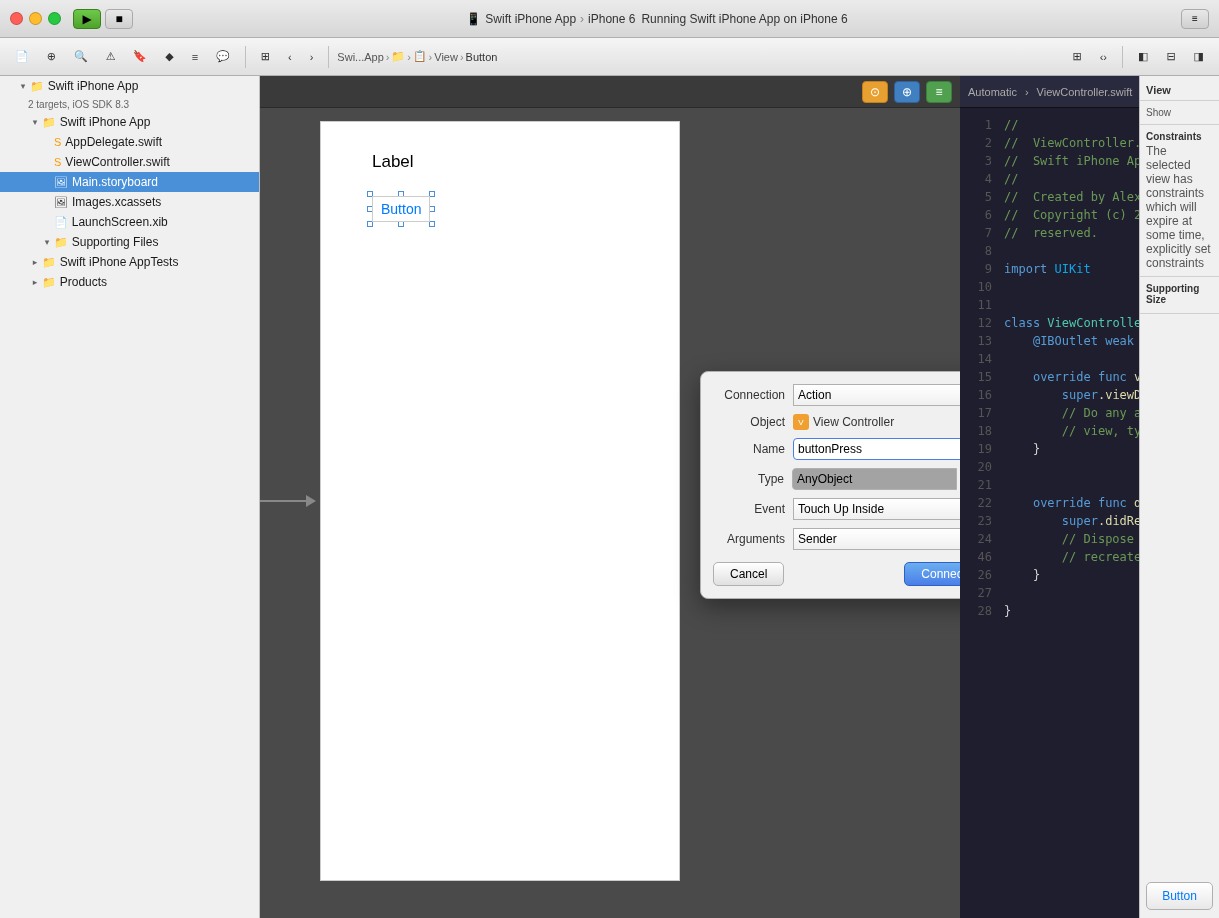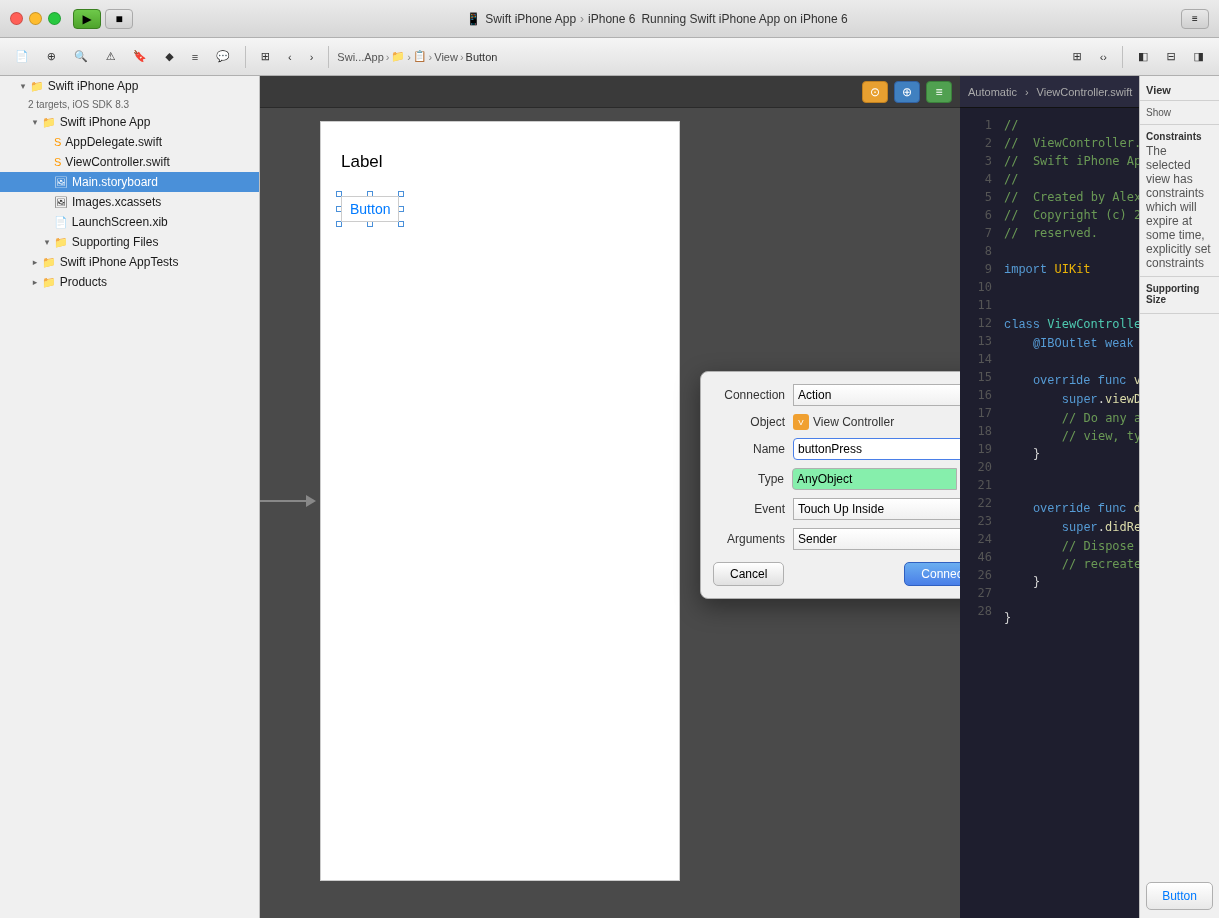--- a/index.html
+++ b/index.html
@@ -105,21 +105,21 @@
     .popup-row { display: flex; align-items: center; margin-bottom: 8px; }
     .popup-label { width: 80px; text-align: right; font-size: 12px; color: #333; padding-right: 8px; }
     .popup-control { flex: 1; }
     .popup-select-wrapper { position: relative; flex: 1; }
     .popup-select-wrapper select { width: 100%; height: 22px; font-size: 12px; border: 1px solid #b0b0b0; border-radius: 0; background: linear-gradient(to bottom, #fff, #f0f0f0); appearance: none; padding: 0 4px; cursor: pointer; }
     .popup-select-wrapper::after { content: "▾"; position: absolute; right: 4px; top: 3px; font-size: 10px; color: #666; pointer-events: none; }
     .popup-input { width: 100%; height: 22px; font-size: 12px; border: 1px solid #4a7fe8; border-radius: 4px; padding: 0 4px; outline: none; }
     .popup-object { display: flex; align-items: center; gap: 4px; font-size: 12px; color: #333; }
     .vc-icon { width: 16px; height: 16px; background: #f0a030; border-radius: 3px; display: flex; align-items: center; justify-content: center; font-size: 8px; color: white; }
     .popup-type-row { display: flex; align-items: center; gap: 4px; }
-    .popup-type-input { flex: 1; height: 22px; font-size: 12px; border: 1px solid #b0b0b0; border-top-left-radius: 4px; border-bottom-left-radius: 4px; padding: 0 4px; background: #86efac; }
+    .popup-type-input { flex: 1; height: 22px; font-size: 12px; border: 1px solid #b0b0b0; border-top-left-radius: 4px; border-bottom-left-radius: 4px; padding: 0 4px; background: #a3a3a3; }
     .popup-type-check { width: 22px; height: 22px; background: #4a7fe8; border: 1px solid #3060c0; border-top-right-radius: 4px; border-bottom-right-radius: 4px; display: flex; align-items: center; justify-content: center; color: white; font-size: 12px; cursor: pointer; }
     .popup-buttons { display: flex; justify-content: space-between; margin-top: 12px; }
     .popup-btn-cancel {
       padding: 4px 16px; font-size: 12px; border-radius: 5px;
       background: linear-gradient(to bottom, #fff, #e0e0e0);
       border: 1px solid #b0b0b0; cursor: pointer;
     }
     .popup-btn-connect {
       padding: 4px 16px; font-size: 12px; border-radius: 5px;
       background: linear-gradient(to bottom, #6baef0, #4a7fe8);
@@ -157,22 +157,22 @@
       width: 36px; background: #1e1e2e; color: #555;
       font-family: monospace; font-size: 12px; line-height: 1.5;
       padding: 8px 4px 8px 0; text-align: right; flex-shrink: 0;
     }
     .code-text {
       flex: 1; font-family: monospace; font-size: 12px;
       line-height: 1.5; color: #d4d4d4; padding: 8px; overflow: auto;
       white-space: pre;
     }
     .c-comment { color: #6a9955; }
-    .c-keyword { color: #569cd6; font-family: Liberation Mono, monospace; }
-    .c-type { color: #eab308; }
+    .c-keyword { color: #569cd6; }
+    .c-type { color: #0ea5e9; }
     .c-func { color: #dcdcaa; }
     .c-class { color: #4ec9b0; }
 
     
     .right-panel {
       width: 80px; background: #f0f0f0; border-left: 1px solid #c0c0c0;
       display: flex; flex-direction: column; overflow: hidden;
     }
     .right-panel-header { padding: 8px 6px 4px; font-size: 11px; font-weight: 600; color: #333; border-bottom: 1px solid #d0d0d0; }
     .right-panel-section { padding: 6px; font-size: 10px; color: #555; border-bottom: 1px solid #d0d0d0; }
@@ -305,21 +305,21 @@
         <div class="canvas-tool-btn" style="background:#50a050; border-color:#3a803a; color:white;">≡</div>
       </div>
 
       <div style="position:absolute; top:45px; left:60px; width:360px; height:760px; background:white; border:1px solid #ccc;">
 
         <div style="position:absolute; left:-65px; top:50%; transform:translateY(-50%); display:flex; align-items:center;">
           <div style="width:50px; height:2px; background:#888;"></div>
           <div style="width:0; height:0; border-top:6px solid transparent; border-bottom:6px solid transparent; border-left:10px solid #888;"></div>
         </div>
 
-        <div style="padding:30px 20px;">
+        <div style="padding:30px 20px;margin-left:31px;">
           <div class="ui-label">Label</div>
           <div style="position:relative; display:inline-block; margin-top:8px;">
             
             <div style="position:absolute; top:-5px; left:-5px; width:6px; height:6px; background:white; border:1px solid #4a90d9;"></div>
             <div style="position:absolute; top:-5px; left:50%; transform:translateX(-50%); width:6px; height:6px; background:white; border:1px solid #4a90d9;"></div>
             <div style="position:absolute; top:-5px; right:-5px; width:6px; height:6px; background:white; border:1px solid #4a90d9;"></div>
             <div style="position:absolute; top:50%; left:-5px; transform:translateY(-50%); width:6px; height:6px; background:white; border:1px solid #4a90d9;"></div>
             <div style="position:absolute; top:50%; right:-5px; transform:translateY(-50%); width:6px; height:6px; background:white; border:1px solid #4a90d9;"></div>
             <div style="position:absolute; bottom:-5px; left:-5px; width:6px; height:6px; background:white; border:1px solid #4a90d9;"></div>
             <div style="position:absolute; bottom:-5px; left:50%; transform:translateX(-50%); width:6px; height:6px; background:white; border:1px solid #4a90d9;"></div>

